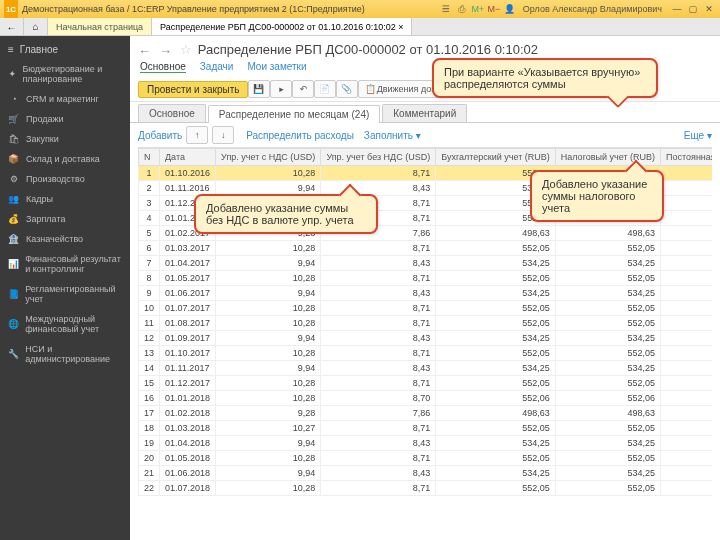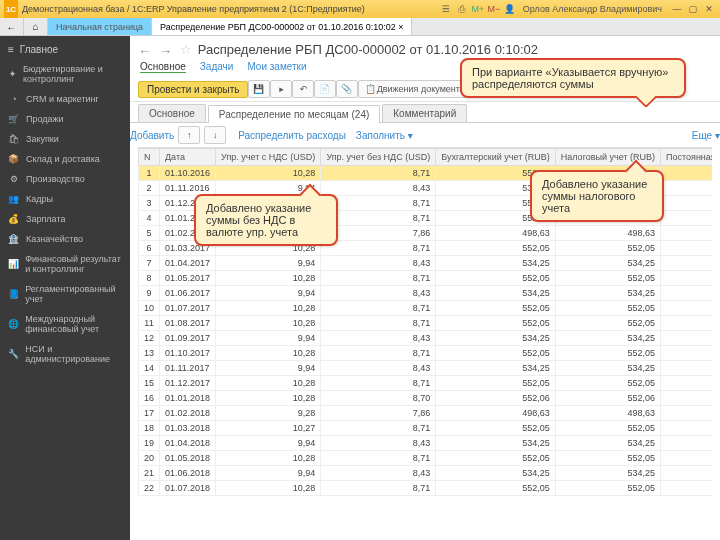--- a/index.html
+++ b/index.html
@@ -4,21 +4,21 @@
 <style>
   * { box-sizing: border-box; margin: 0; padding: 0; }
   body { font-family: Arial, sans-serif; font-size: 10px; background: #fff; width: 720px; height: 540px; overflow: hidden; }
   .titlebar { background: linear-gradient(#fdda73,#f7c94a); height: 18px; display: flex; align-items: center; padding: 0 4px; font-size: 9px; color: #444; }
   .titlebar .tb-icon { width: 14px; height: 20px; background: #f7a400; border-radius: 2px; margin-right: 4px; display: flex; align-items: center; justify-content: center; color: #fff; font-weight: bold; font-size: 8px; }
   .titlebar .spacer { flex: 1; }
   .titlebar .tb-btn { width: 14px; height: 12px; margin-left: 2px; display: flex; align-items: center; justify-content: center; color: #555; cursor: pointer; }
   .titlebar .user { margin: 0 6px; color: #555; }
   .tabbar { background: #e9e9e9; height: 18px; display: flex; align-items: stretch; border-bottom: 1px solid #ccc; }
   .tab-home { width: 24px; background: #e9e9e9; display: flex; align-items: center; justify-content: center; border-right: 1px solid #ccc; }
-  .tab { padding: 0 8px; display: flex; align-items: center; font-size: 9px; color: #555; border-right: 1px solid #ccc; position: relative; background: #7dd3fc; }
+  .tab { padding: 0 8px; display: flex; align-items: center; font-size: 9px; color: #555; border-right: 1px solid #ccc; position: relative; background: #fef9c3; }
   .tab.active { background: #fff; color: #000; }
   .main { display: flex; height: calc(540px - 36px); }
   .sidebar { width: 130px; background: #3a3a3a; color: #bbb; padding: 4px 0; overflow: hidden; }
   .sb-header { display: flex; align-items: center; padding: 4px 8px; color: #ccc; font-size: 10px; }
   .sb-header .burger { margin-right: 6px; }
   .sb-item { display: flex; align-items: center; padding: 5px 8px; font-size: 9px; color: #bbb; cursor: pointer; }
   .sb-item .ic { width: 12px; margin-right: 6px; text-align: center; font-size: 9px; }
   .content { flex: 1; background: #fff; display: flex; flex-direction: column; overflow: hidden; }
   .doc-title { display: flex; align-items: center; padding: 6px 8px 2px; font-size: 13px; color: #444; }
   .doc-title .nav-arrows { color: #888; margin-right: 6px; letter-spacing: 2px; }
@@ -26,36 +26,36 @@
   .subnav { display: flex; gap: 14px; padding: 2px 10px 4px; font-size: 10px; }
   .subnav .sn { color: #3a8bcf; cursor: pointer; }
   .subnav .sn.active { color: #333; border-bottom: 1px solid #45a045; }
   .toolbar { display: flex; align-items: center; padding: 3px 8px; gap: 0; border-bottom: 1px solid #e3e3e3; }
   .btn-primary { background: #f7d85a; border: 1px solid #d9b728; color: #333; padding: 2px 8px; font-size: 10px; border-radius: 2px; cursor: pointer; }
   .btn { background: #fafafa; border: 1px solid #ccc; width: 22px; height: 18px; display: flex; align-items: center; justify-content: center; font-size: 9px; color: #555; border-radius: 2px; cursor: pointer; }
   .btn.wide { width: auto; padding: 0 6px; }
   .tabs2 { display: flex; padding: 0 8px; font-size: 10px; border-bottom: 1px solid #ccc; margin-top: 2px; }
   .t2 { padding: 3px 10px; color: #555; cursor: pointer; background: #eee; border: 1px solid #ccc; border-bottom: none; border-radius: 2px 2px 0 0; margin-right: 2px; }
   .t2.active { background: #fff; position: relative; top: 1px; }
-  .tbl-toolbar { display: flex; align-items: center; padding: 3px 0; gap: 4px; }
+  .tbl-toolbar { display: flex; align-items: center; padding: 3px 8px; gap: 4px; }
   .link { color: #3a8bcf; cursor: pointer; font-size: 10px; }
   .fill-link { margin-left: 6px; }
   .more { margin-left: auto; }
   .tbl-wrap { flex: 1; overflow: auto; border-top: 1px solid #ddd; margin: 0 8px 6px; }
   table { border-collapse: collapse; width: 100%; font-size: 9px; }
   th { background: #f2f2f2; border: 1px solid #ddd; padding: 3px 5px; font-weight: normal; color: #555; text-align: left; white-space: nowrap; }
   td { border: 1px solid #eee; padding: 2px 5px; text-align: right; color: #444; white-space: nowrap; }
   td.n { text-align: center; width: 24px; }
   td.d { text-align: left; }
   tr.hl td { background: #ffeb97; }
   .callout { position: absolute; background: #fff3cc; border: 2px solid #d8432a; border-radius: 8px; padding: 6px 10px; font-size: 11px; color: #333; box-shadow: 1px 1px 3px rgba(0,0,0,0.15); }
   .callout::after { content: ""; position: absolute; width: 14px; height: 14px; background: #fff3cc; border: 2px solid #d8432a; border-top: none; border-left: none; }
-  #co1 { top: 58px; left: 432px; width: 226px; margin-left: 28px; }
+  #co1 { top: 58px; left: 432px; width: 226px; }
   #co1::after { bottom: -9px; right: 30px; transform: rotate(45deg); border-radius: 0 0 3px 0; }
-  #co2 { top: 194px; left: 194px; width: 144px; }
+  #co2 { top: 194px; left: 194px; width: 184px; }
   #co2::after { top: -9px; right: 18px; transform: rotate(-135deg); }
   #co3 { top: 170px; left: 530px; width: 134px; }
   #co3::after { top: -9px; right: 18px; transform: rotate(-135deg); }
 </style>
 </head>
 <body>
 
 <div class="titlebar">
   <div class="tb-icon">1C</div>
   <span>Демонстрационная база / 1С:ERP Управление предприятием 2  (1С:Предприятие)</span>
@@ -83,21 +83,21 @@
 <div class="main">
 
   <div class="sidebar">
     <div class="sb-header">
       <span class="burger">≡</span>
       <span>Главное</span>
     </div>
     <div id="sb-items">
         <div class="sb-item">
           <span class="ic">✦</span>
-          <span>Бюджетирование и контроллинг</span>
+          <span>Бюджетирование и планирование</span>
         </div>
         <div class="sb-item">
           <span class="ic">◔</span>
           <span>CRM и маркетинг</span>
         </div>
         <div class="sb-item">
           <span class="ic">🛒</span>
           <span>Продажи</span>
         </div>
         <div class="sb-item">

